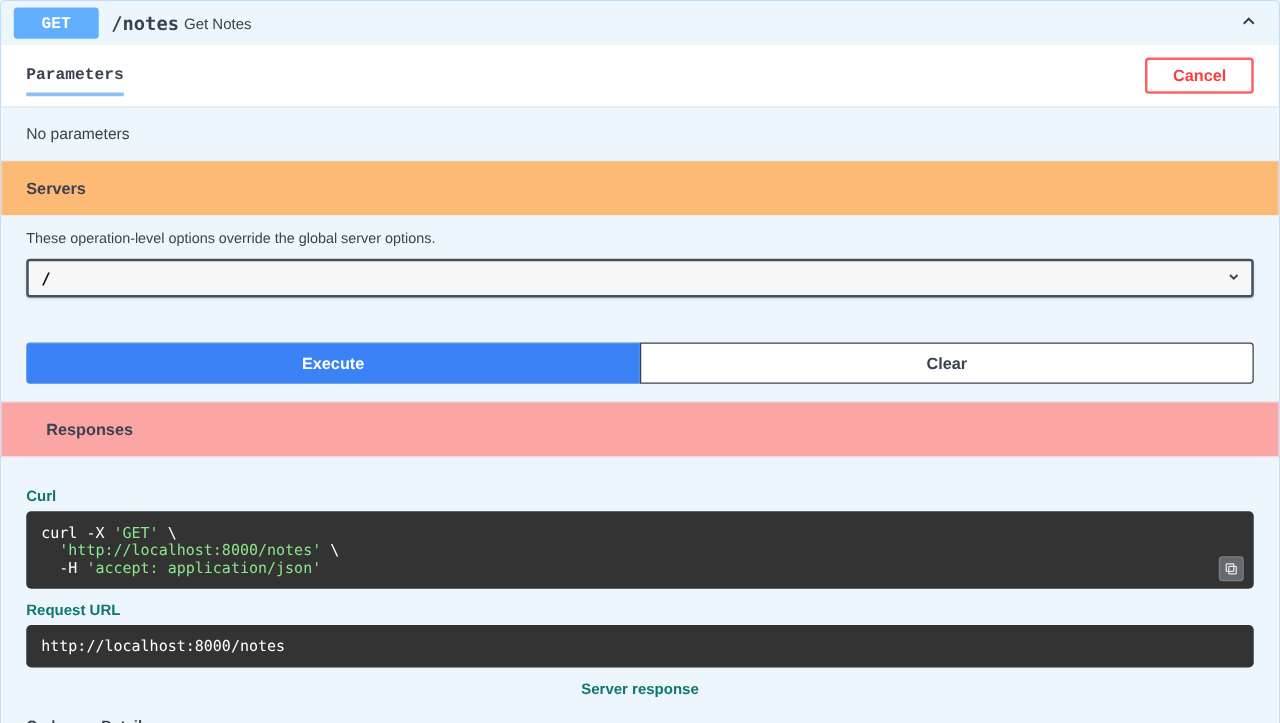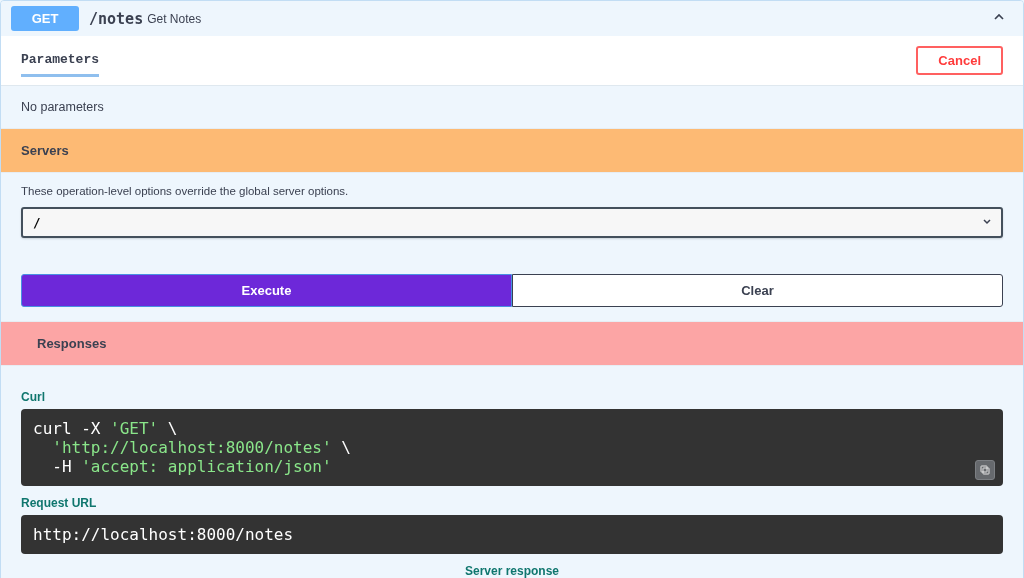--- a/index.html
+++ b/index.html
@@ -24,20 +24,21 @@
     }
     .method-badge {
       background: #61affe;
       color: #fff;
       font-weight: 700;
       font-size: 13px;
       padding: 5px 3px;
       border-radius: 3px;
       min-width: 68px;
       text-align: center;
+      font-family: Liberation Mono, monospace;
     }
     .op-path {
       font-family: ui-monospace, monospace;
       font-weight: 700;
       font-size: 15px;
       color: #3b4151;
       margin-left: 10px;
     }
     .op-summary {
       font-size: 12px;
@@ -133,21 +134,21 @@
     }
     .exec-btn, .clear-btn {
       flex: 1;
       padding: 8px 0;
       font-weight: 700;
       font-size: 13px;
       border-radius: 3px;
       cursor: pointer;
     }
     .exec-btn {
-      background: #6d28d9;
+      background: #3b82f6;
       color: #fff;
       border: 1px solid #4990e2;
       border-top-right-radius: 0;
       border-bottom-right-radius: 0;
     }
     .clear-btn {
       background: #fff;
       color: #3b4151;
       border: 1px solid #3b4151;
       border-top-left-radius: 0;
@@ -170,21 +171,21 @@
     .small-title {
       font-size: 12px;
       font-weight: 700;
       color: #0f766e;
       margin: 10px 0 5px;
     }
     .code-block {
       background: #333333;
       color: #fff;
       font-family: ui-monospace, monospace;
-      font-size: 16px;
+      font-size: 12px;
       padding: 10px 12px;
       border-radius: 4px;
       white-space: pre;
       position: relative;
       overflow: auto;
     }
     .code-block .curl-str { color: #8ae68a; }
     .copy-icon {
       position: absolute;
       right: 8px;

